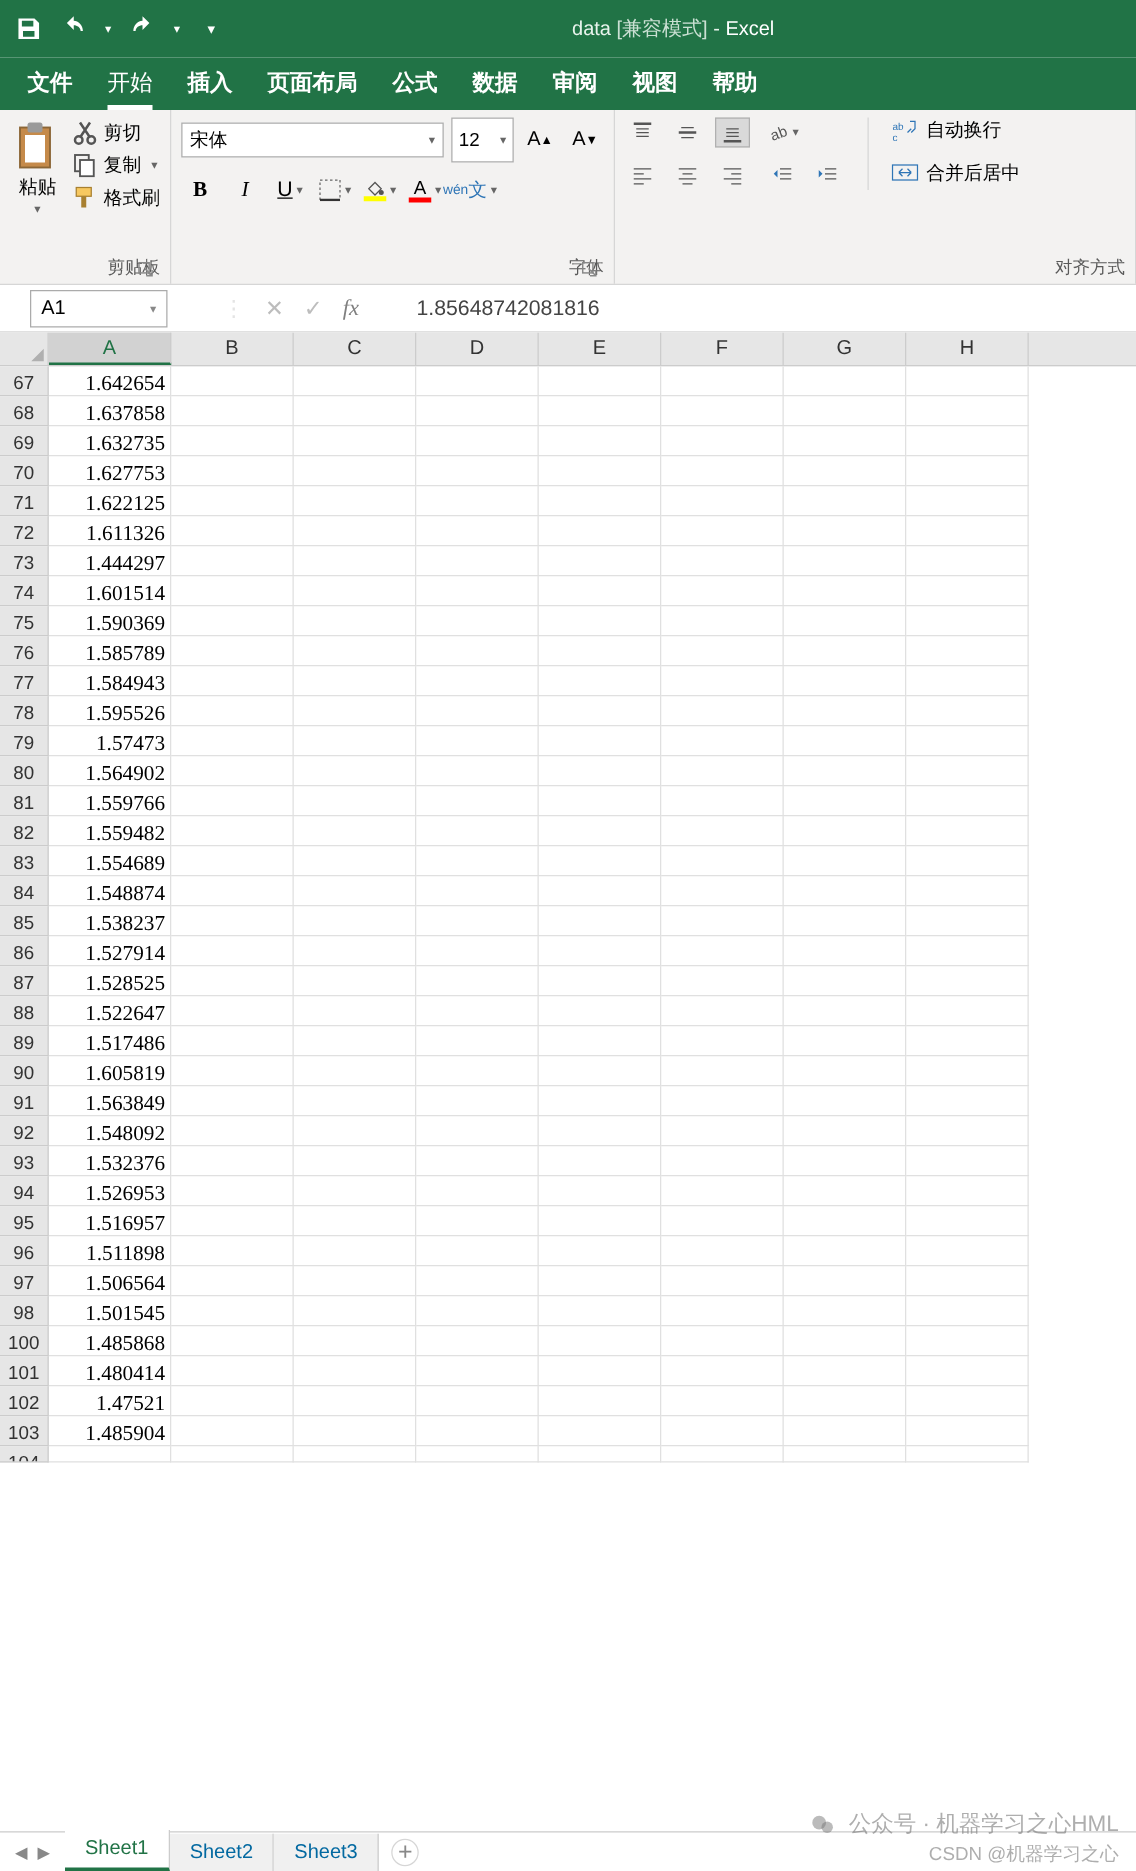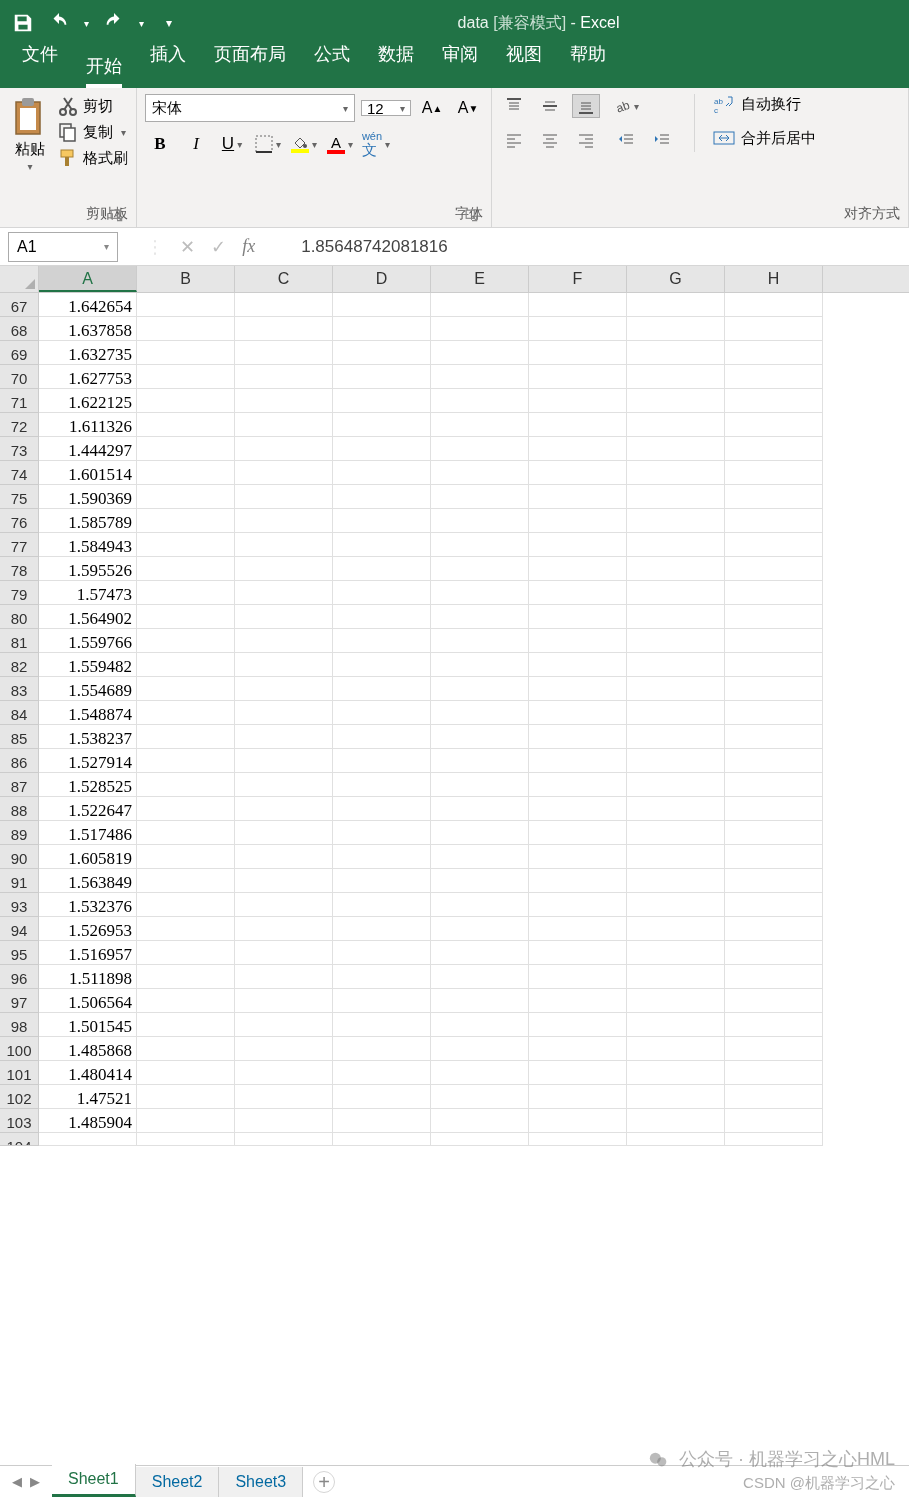--- a/index.html
+++ b/index.html
@@ -8,21 +8,21 @@
 
 .titlebar { background: #217346; height: 46px; display: flex; align-items: center; color: #fff; padding: 0 12px; }
 .titlebar-left { display: flex; gap: 14px; align-items: center; }
 .tb-icon { width: 22px; height: 22px; display: flex; align-items: center; justify-content: center; fill: #fff; }
 .titlebar-center { flex: 1; text-align: center; font-size: 16px; color: #e8f3ec; }
 .titlebar-center .muted { opacity: 0.85; }
 .titlebar-center .white { color: #fff; }
 
 
 .menubar { background: #217346; display: flex; gap: 28px; padding: 0 22px; height: 42px; align-items: flex-end; color: #fff; font-size: 18px; }
-.menu-tab { padding-bottom: 22px; cursor: pointer; }
+.menu-tab { padding-bottom: 10px; cursor: pointer; font-weight: bold; }
 .menu-tab.active { border-bottom: 4px solid #fff; padding-bottom: 6px; font-weight: 500; }
 
 
 .ribbon { background: #f3f2f1; border-bottom: 1px solid #d6d6d6; display: flex; height: 140px; }
 .ribbon-group { display: flex; flex-direction: column; border-right: 1px solid #d6d6d6; padding: 6px 8px 2px 8px; }
 .ribbon-group-body { flex: 1; display: flex; align-items: flex-start; gap: 6px; }
 .ribbon-group-label { text-align: right; font-size: 14px; color: #5a5a5a; padding: 2px 0; position: relative; }
 .dlg-launcher { position: absolute; right: 4px; bottom: 2px; width: 14px; height: 14px; }
 
 
@@ -31,44 +31,44 @@
 .paste-big span { font-size: 15px; }
 .clip-buttons { display: flex; flex-direction: column; gap: 6px; padding-top: 2px; }
 .clip-btn { display: flex; align-items: center; gap: 5px; font-size: 15px; cursor: pointer; }
 .clip-btn svg { width: 20px; height: 20px; }
 .dd-caret { font-size: 10px; color: #666; padding-left: 3px; }
 
 
 .font-group-body { display: flex; flex-direction: column; gap: 8px; }
 .font-row { display: flex; align-items: center; gap: 6px; }
 .font-name-select { width: 210px; height: 28px; border: 1px solid #ababab; background: #fff; padding: 0 6px; font-size: 15px; display: flex; align-items: center; justify-content: space-between; }
-.font-size-select { width: 50px; height: 16px; border: 1px solid #ababab; background: #fff; padding: 0 5px; font-size: 15px; display: flex; align-items: center; justify-content: space-between; }
+.font-size-select { width: 50px; height: 36px; border: 1px solid #ababab; background: #fff; padding: 0 5px; font-size: 15px; display: flex; align-items: center; justify-content: space-between; }
 .font-btn { width: 30px; height: 28px; display: flex; align-items: center; justify-content: center; cursor: pointer; font-size: 17px; }
 .font-btn.bold-btn { font-weight: 700; font-family: 'Times New Roman', serif; }
 .font-btn.italic-btn { font-style: italic; font-family: 'Times New Roman', serif; }
 .color-under { display: flex; flex-direction: column; align-items: center; line-height: 1; }
 .color-strip { height: 4px; width: 18px; }
 .c-yellow { background: #ffff00; }
 .c-red { background: #ff0000; }
 .sup-a { font-size: 16px; }
 .sup-a sup { font-size: 10px; vertical-align: 6px; }
-.wen { display: flex; flex-direction: column; align-items: flex-start; font-size: 11px; color: #2e75b6; line-height: 1; }
+.wen { display: flex; flex-direction: row; align-items: center; font-size: 11px; color: #2e75b6; line-height: 1; }
 
 
 .align-body { display: flex; gap: 12px; }
 .align-col { display: flex; flex-direction: column; gap: 10px; }
 .align-row { display: flex; gap: 8px; }
 .align-icon { width: 28px; height: 24px; display: flex; align-items: center; justify-content: center; cursor: pointer; }
 .align-icon.sel { background: #d9d9d9; border: 1px solid #b0b0b0; }
 .align-text-btn { display: flex; align-items: center; gap: 6px; font-size: 15px; cursor: pointer; }
 .align-text-btn svg { width: 22px; height: 20px; }
 
 
 .fbar { display: flex; align-items: center; height: 38px; border-bottom: 1px solid #d6d6d6; background: #fff; }
-.namebox { width: 110px; height: 30px; border: 1px solid #ababab; margin: 0 8px; padding: 0 8px; display: flex; align-items: center; font-size: 16px; justify-content: space-between; }
+.namebox { width: 110px; height: 30px; border: 1px solid #ababab; margin: 0 24px; padding: 0 8px; display: flex; align-items: center; font-size: 16px; justify-content: space-between; }
 .fbar-btns { display: flex; align-items: center; gap: 16px; padding: 0 20px; color: #bdbdbd; font-size: 18px; }
 .fx-lbl { font-style: italic; font-family: 'Times New Roman', serif; color: #808080; font-size: 18px; }
 .fbar-val { flex: 1; padding-left: 26px; font-size: 17px; color: #444; }
 
 
 .grid-wrap { flex: 1; overflow: hidden; display: flex; flex-direction: column; position: relative; }
 .col-headers { display: flex; background: #e6e6e6; border-bottom: 1px solid #ccc; height: 27px; }
 .corner { width: 39px; background: #e6e6e6; border-right: 1px solid #ccc; position: relative; }
 .corner::after { content: ""; position: absolute; right: 3px; bottom: 3px; border-left: 10px solid transparent; border-bottom: 10px solid #b0b0b0; }
 .col-h { width: 98px; border-right: 1px solid #ccc; text-align: center; font-size: 16px; color: #333; line-height: 26px; }
@@ -655,20 +655,31 @@
         <div class="cell">1.563849</div>
         <div class="cell"></div>
         <div class="cell"></div>
         <div class="cell"></div>
         <div class="cell"></div>
         <div class="cell"></div>
         <div class="cell"></div>
         <div class="cell"></div>
       </div>
       <div class="row">
+        <div class="row-h">92</div>
+        <div class="cell">1.548092</div>
+        <div class="cell"></div>
+        <div class="cell"></div>
+        <div class="cell"></div>
+        <div class="cell"></div>
+        <div class="cell"></div>
+        <div class="cell"></div>
+        <div class="cell"></div>
+      </div>
+      <div class="row">
         <div class="row-h">93</div>
         <div class="cell">1.532376</div>
         <div class="cell"></div>
         <div class="cell"></div>
         <div class="cell"></div>
         <div class="cell"></div>
         <div class="cell"></div>
         <div class="cell"></div>
         <div class="cell"></div>
       </div>

